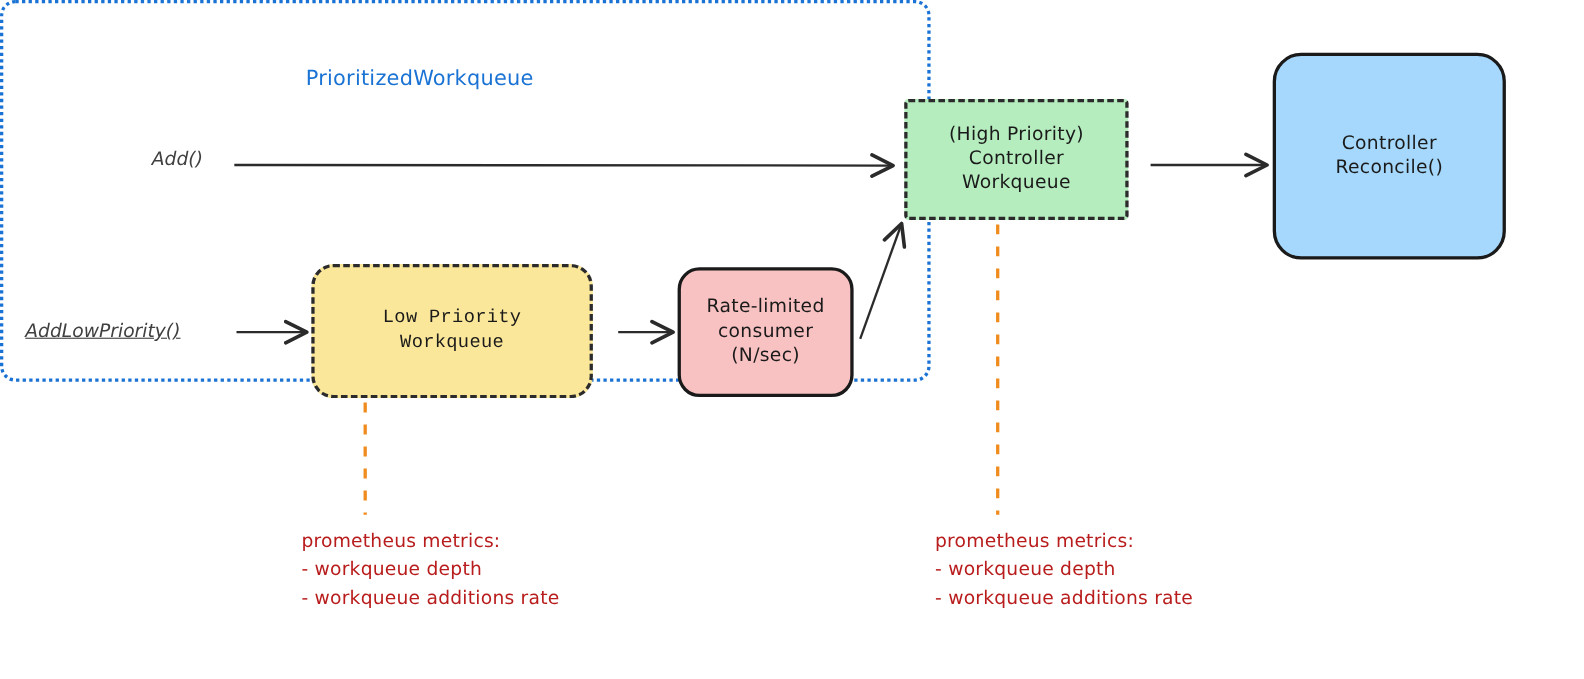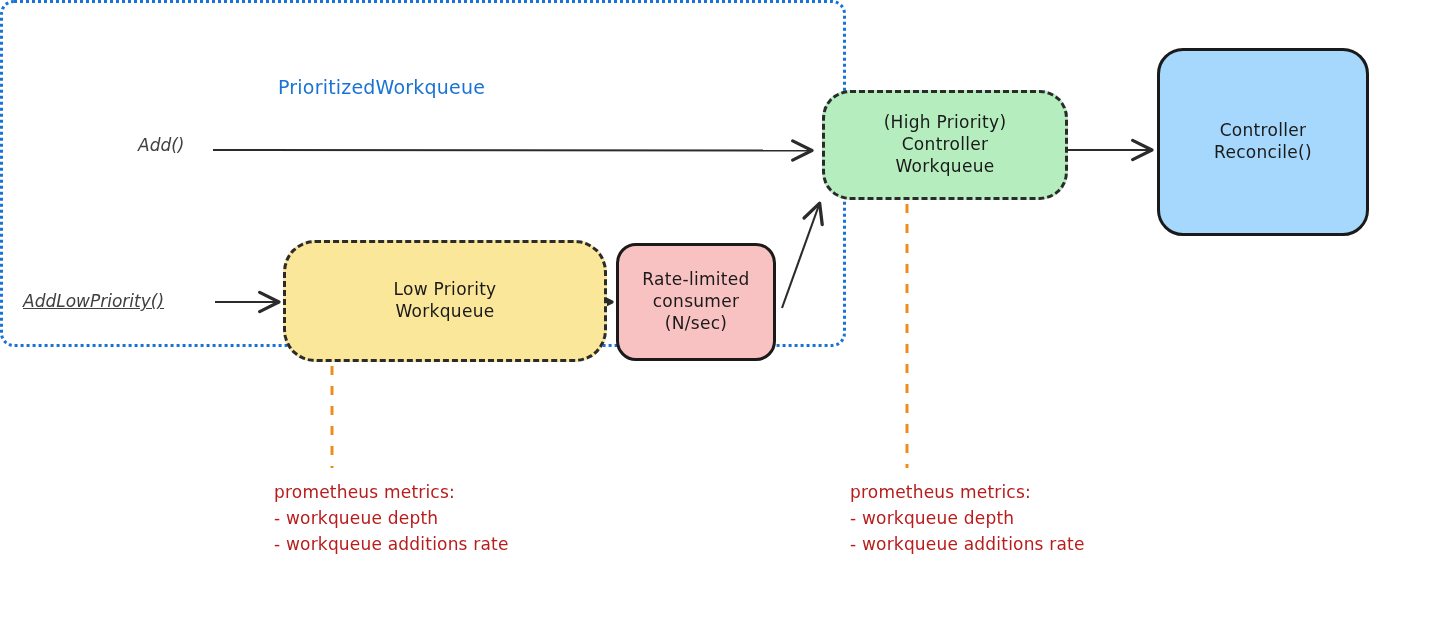--- a/index.html
+++ b/index.html
@@ -52,55 +52,55 @@
   }
   #group-title {
     position: absolute;
     left: 278px;
     top: 60px;
     color: #1a73d4;
     font-size: 19px;
     font-family: "DejaVu Sans", sans-serif;
     letter-spacing: 0.2px;
     white-space: nowrap;
-    margin-top: 16px;
   }
 
   
   #node-high-priority-workqueue {
     left: 822px;
     top: 90px;
-    width: 246px;
+    width: 204px;
     height: 110px;
     background: #b5edbe;
     border: 3px dashed #2b2b2b;
-    border-radius: 28px;
+    border-radius: 4px;
     font-size: 17px;
   }
 
   #node-controller-reconcile {
     left: 1157px;
     top: 48px;
     width: 212px;
     height: 188px;
     background: #a5d8fc;
     border: 3px solid #1a1a1a;
     border-radius: 26px;
     font-size: 17px;
   }
 
   #node-low-priority-workqueue {
     left: 283px;
     top: 240px;
-    width: 324px;
+    width: 256px;
     height: 122px;
     background: #fae79a;
     border: 3px dashed #2b2b2b;
-    border-radius: 32px;
-    font-size: 17px;
+    border-radius: 20px;
+    font-size: 17px;
+    font-family: Liberation Mono, monospace;
   }
 
   #node-rate-limited-consumer {
     left: 616px;
     top: 243px;
     width: 160px;
     height: 118px;
     background: #f9c2c2;
     border: 3px solid #1a1a1a;
     border-radius: 20px;

